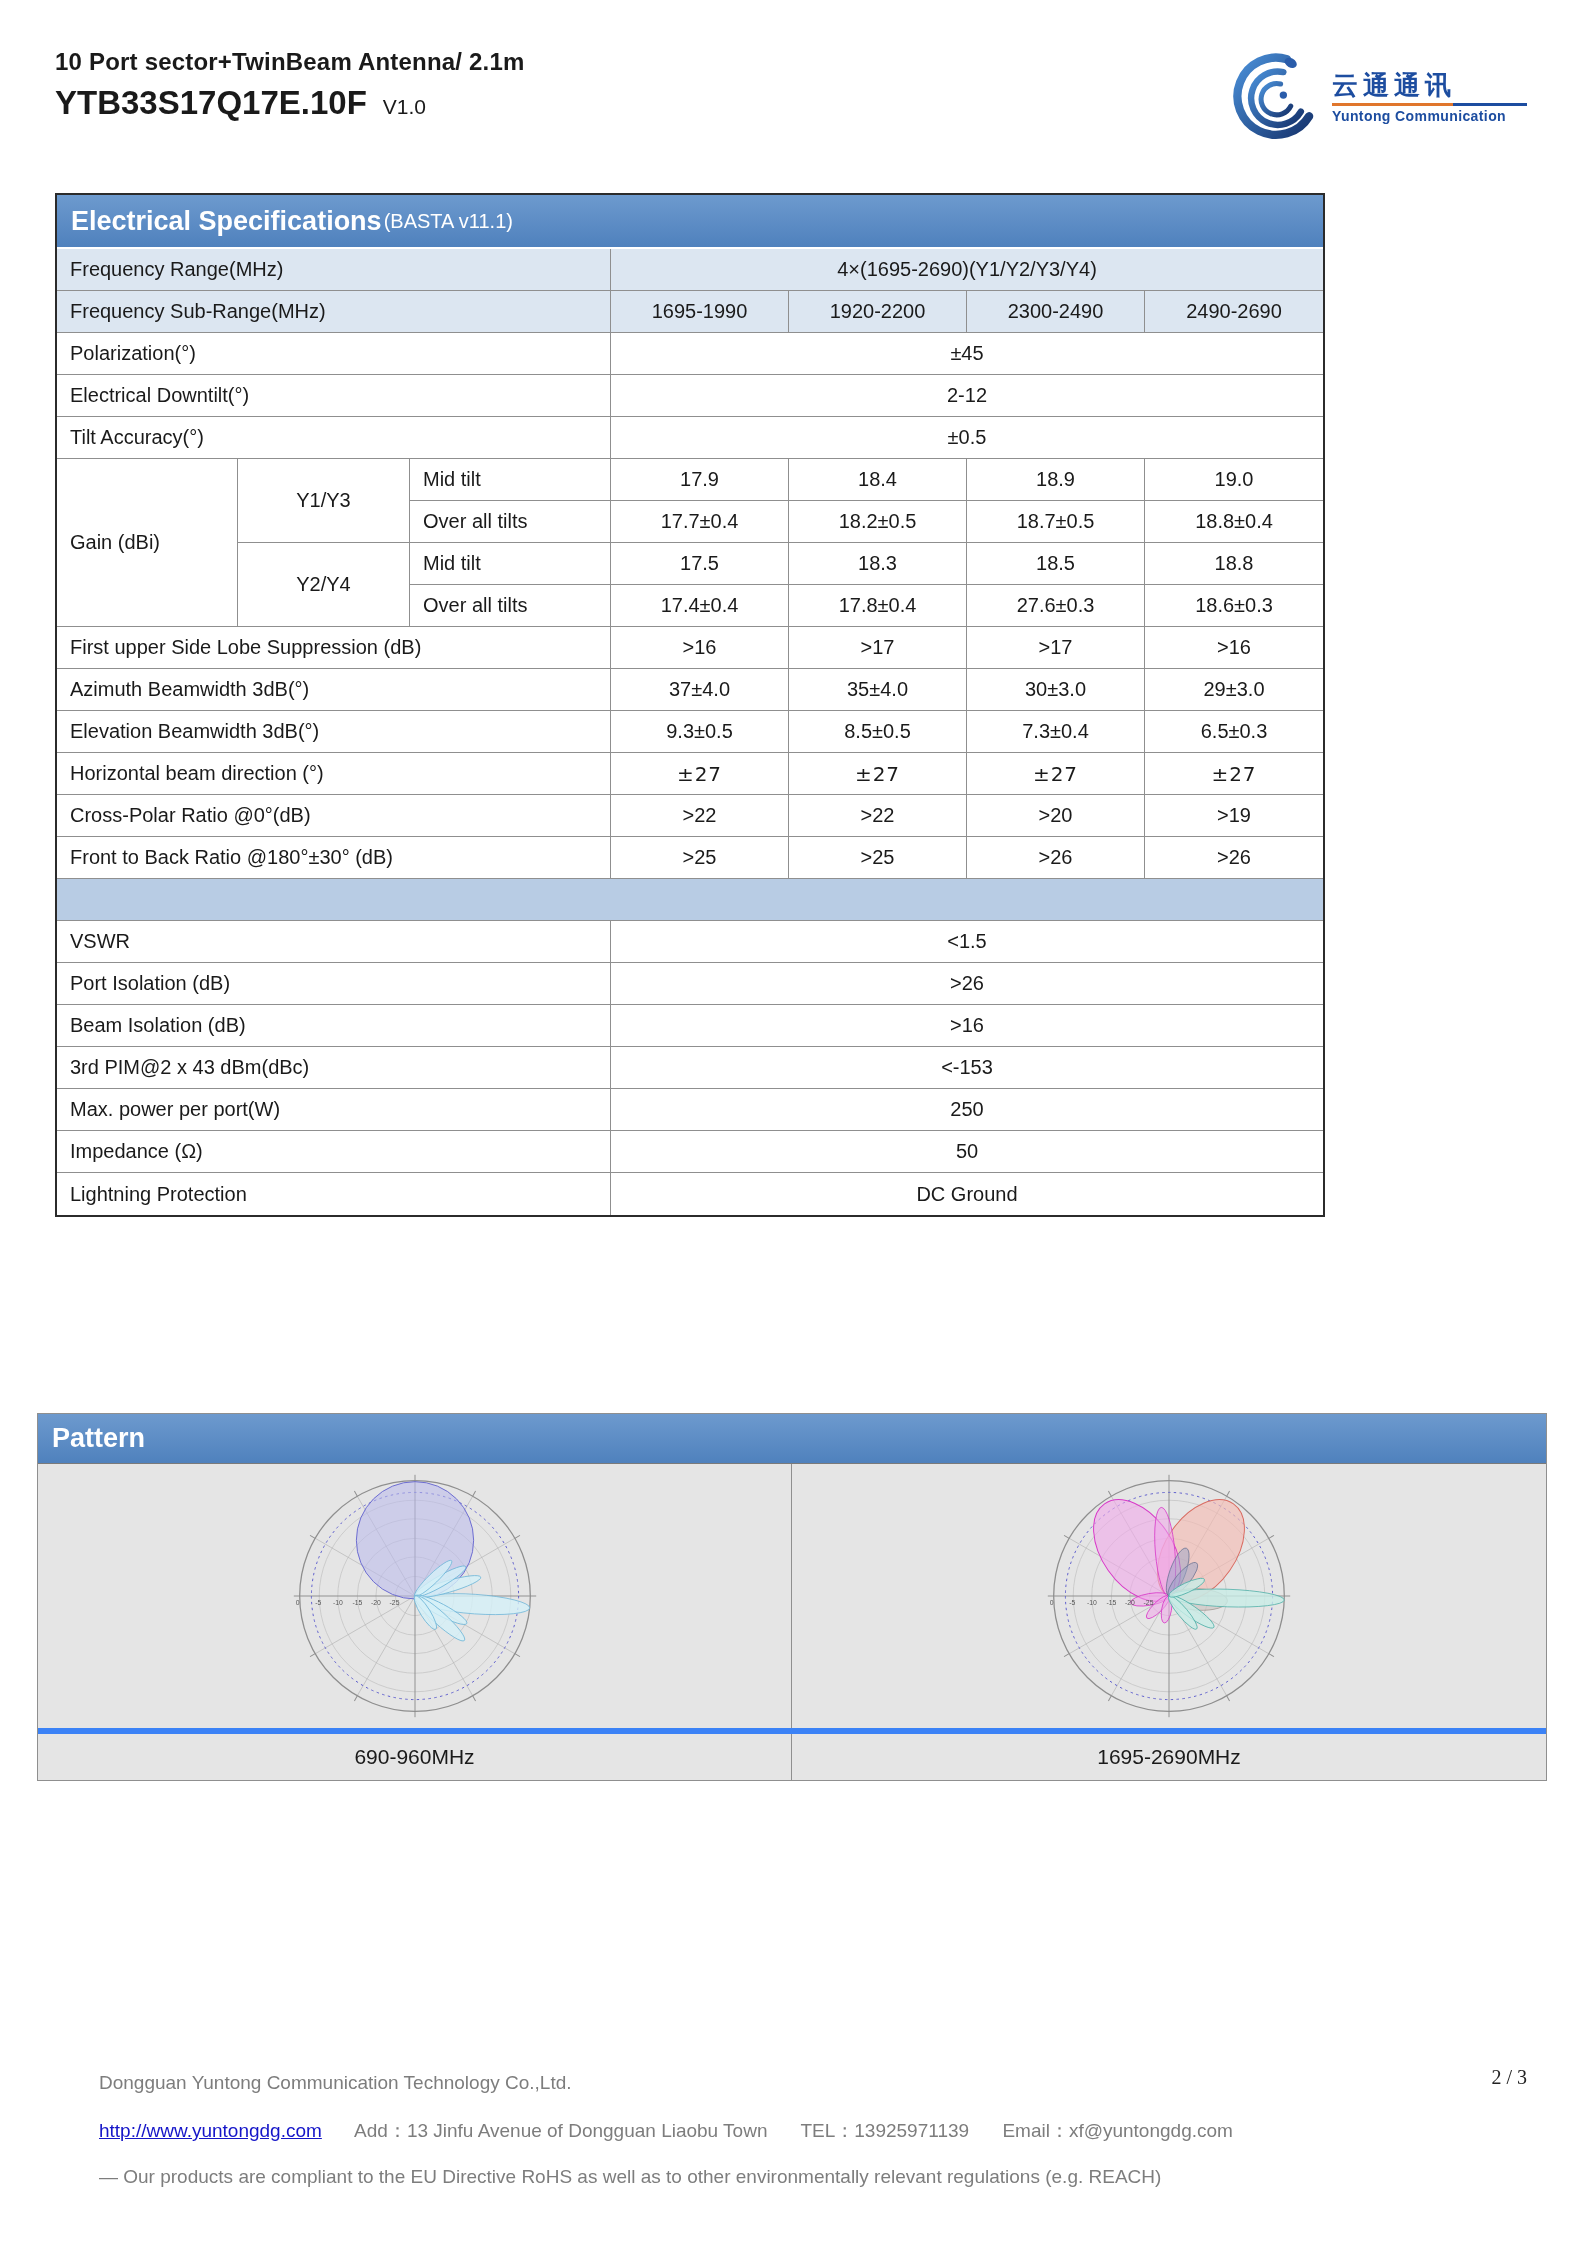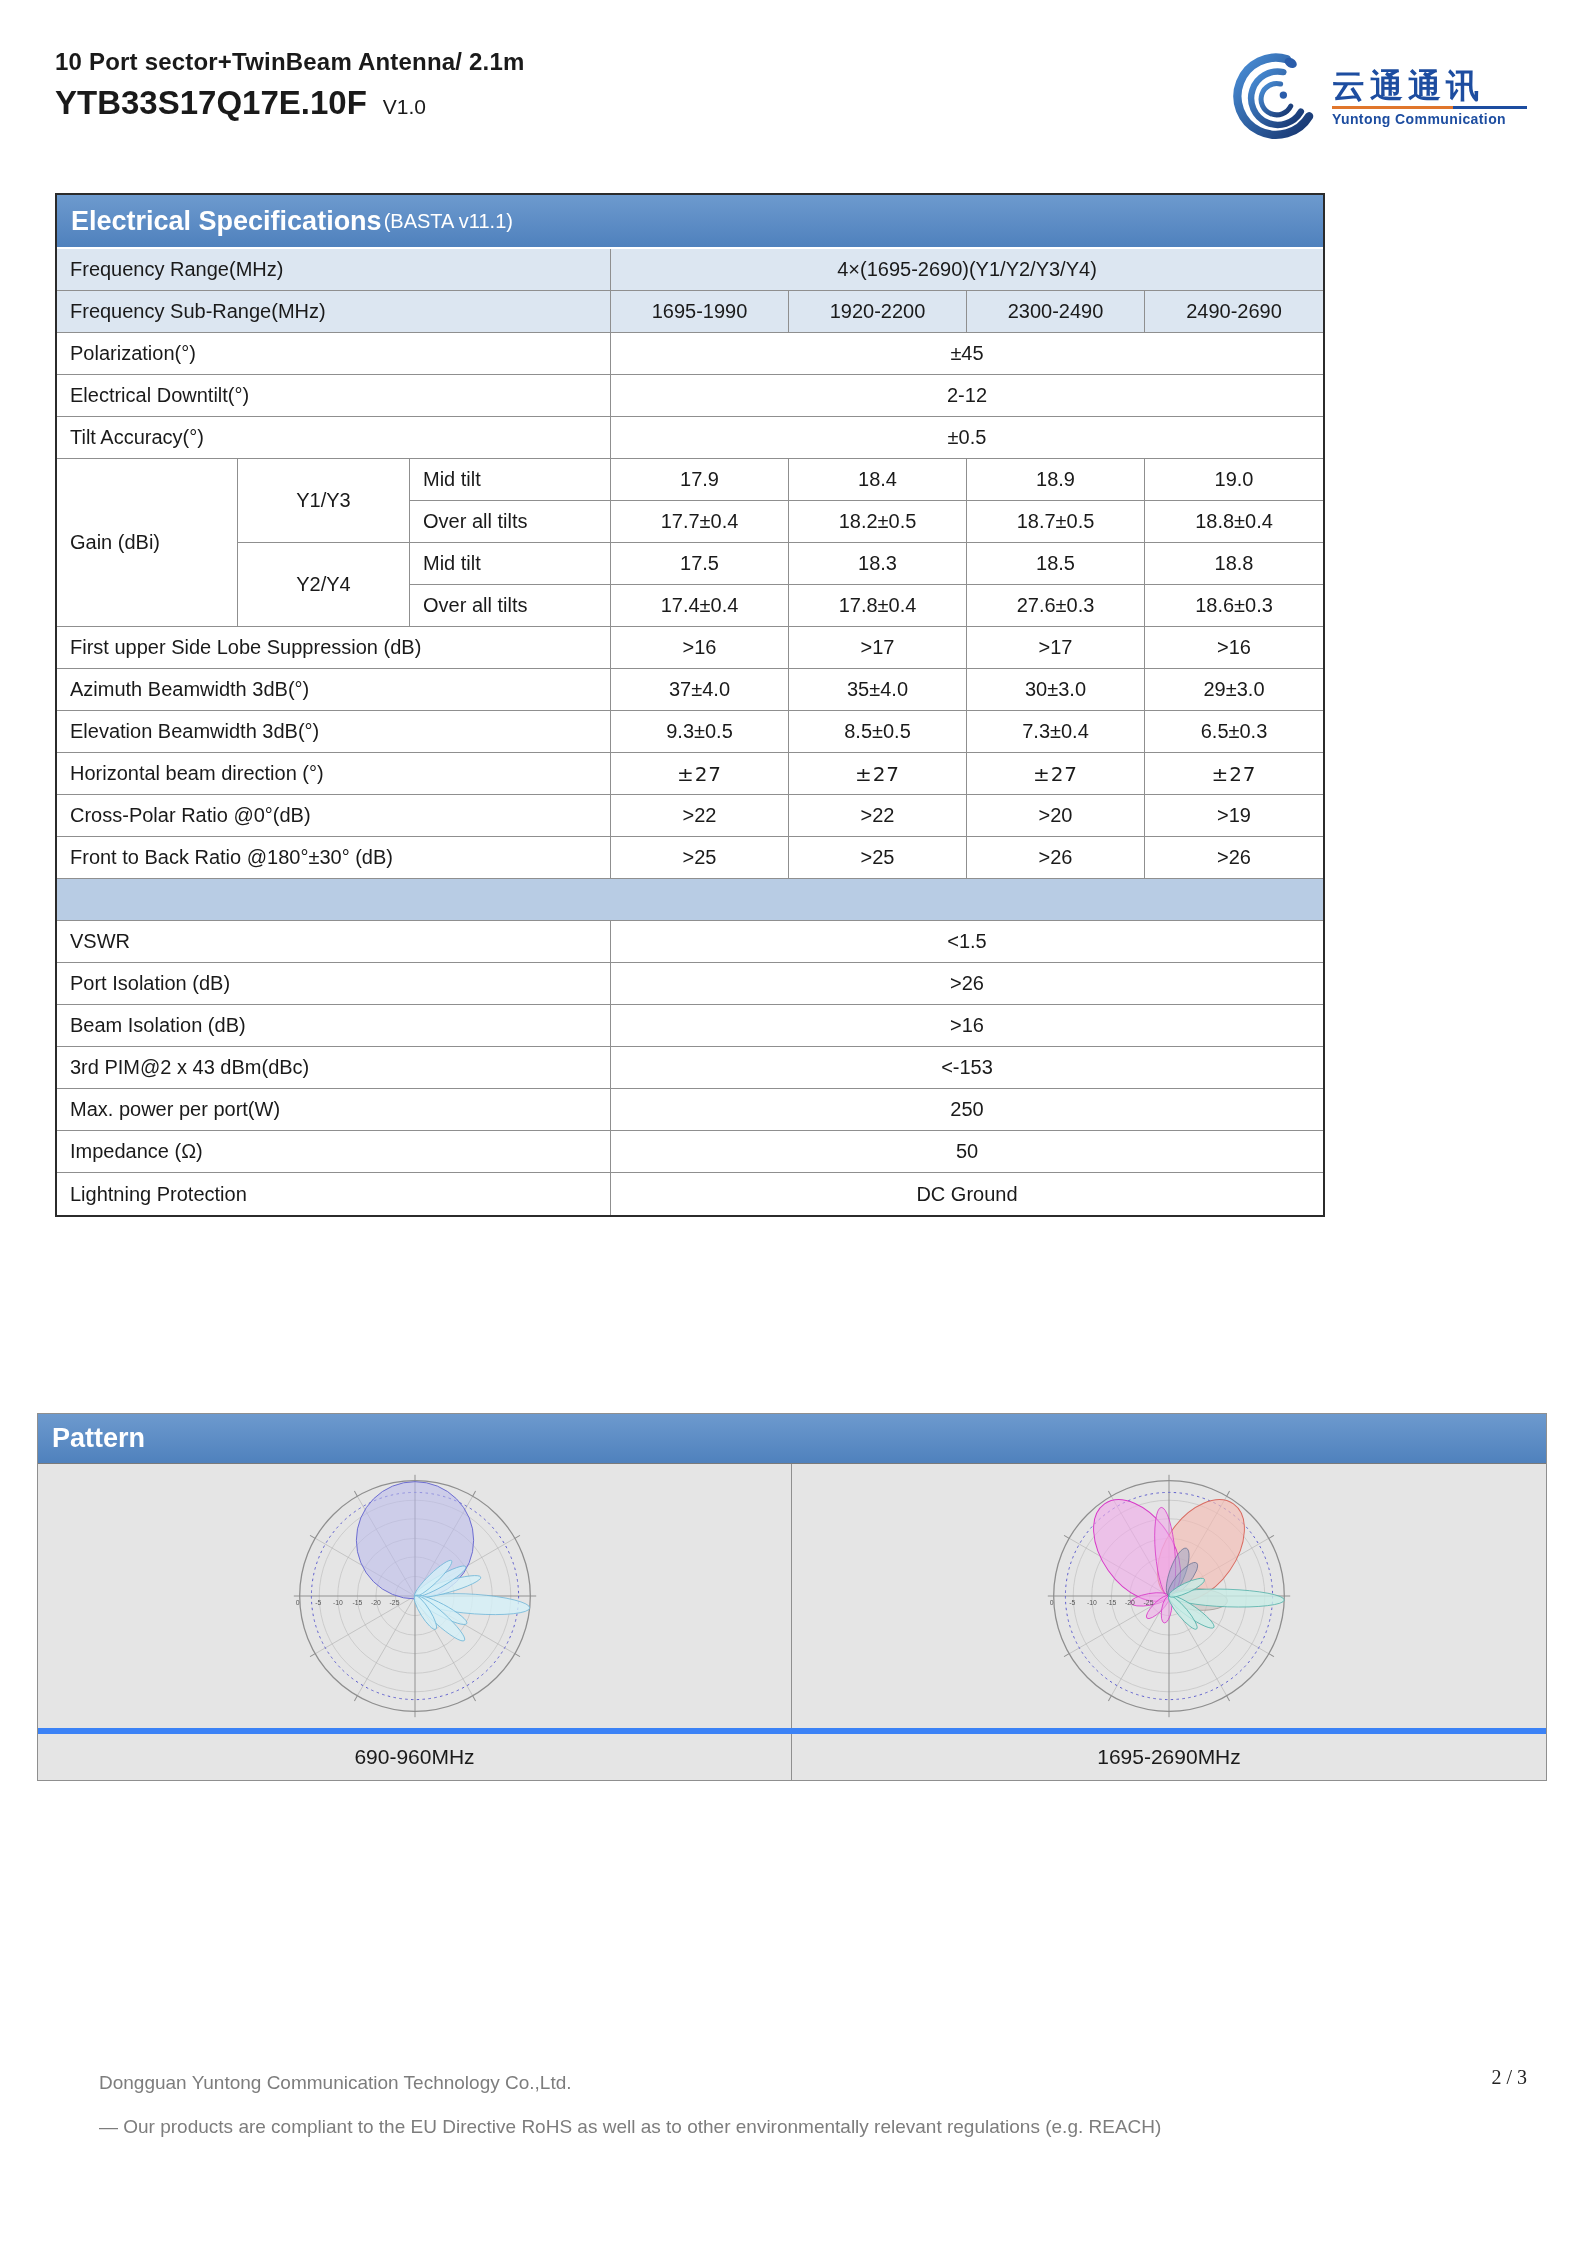--- a/index.html
+++ b/index.html
@@ -8,21 +8,21 @@
     font-family:"Liberation Sans","DejaVu Sans",sans-serif;color:#1a1a1a;
     margin:0 auto;overflow:hidden;
   }
   
   .hdr{position:absolute;left:55px;top:48px;right:55px;}
   .hdr-line1{font-size:24px;font-weight:700;letter-spacing:.2px;}
   .hdr-line2{font-size:33px;font-weight:600;margin-top:8px;}
   .hdr-ver{font-size:21px;font-weight:400;margin-left:16px;}
   .logo{position:absolute;right:5px;top:2px;display:flex;align-items:center;gap:10px;}
   .logo-text{display:flex;flex-direction:column;align-items:flex-start;}
-  .logo-cn{font-size:33px;font-weight:700;color:#1d4da0;letter-spacing:5px;line-height:1.05;}
+  .logo-cn{font-size:26px;font-weight:700;color:#1d4da0;letter-spacing:5px;line-height:1.05;}
   .logo-rule{width:195px;height:3px;background:linear-gradient(90deg,#e0762c 0 62%,#1d4da0 62%);margin:3px 0 2px 0;}
   .logo-en{font-size:14px;font-weight:700;color:#1d4da0;letter-spacing:.4px;}
   
   .spec{position:absolute;left:55px;top:193px;width:1270px;border:2px solid #2b2b2b;box-sizing:border-box;}
   .barblue{height:52px;background:linear-gradient(#6d9ace,#4f81bd);color:#fff;display:flex;align-items:center;padding-left:14px;border-bottom:2px solid #fff;}
   .barblue .t{font-size:27px;font-weight:700;}
   .barblue .s{font-size:20px;font-weight:400;margin-left:2px;}
   .spec-grid{display:grid;grid-template-columns:181px 172px 201px repeat(4,1fr);grid-auto-rows:42px;}
   .spec-grid > div{
     box-sizing:border-box;border-right:1px solid #8f8f8f;border-bottom:1px solid #8f8f8f;
@@ -319,17 +319,23 @@
       </div>
     </div>
     <div class="pat-cap">
       <div class="left">690-960MHz</div>
       <div>1695-2690MHz</div>
     </div>
   </div>
 
   <div class="foot">
     <div class="row1">Dongguan Yuntong Communication Technology Co.,Ltd.</div>
+    <div class="row2">
+      <a href="#" class="seg">http://www.yuntongdg.com</a>
+      <span class="seg">Add：13 Jinfu Avenue  of Dongguan Liaobu Town</span>
+      <span class="seg">TEL：13925971139</span>
+      <span>Email：xf@yuntongdg.com</span>
+    </div>
     <div class="row3">— Our products are compliant to the EU Directive RoHS as well as to other environmentally relevant regulations (e.g. REACH)</div>
   </div>
   <div class="pagenum">2 / 3</div>
 
 </div>
 
 </body></html>

